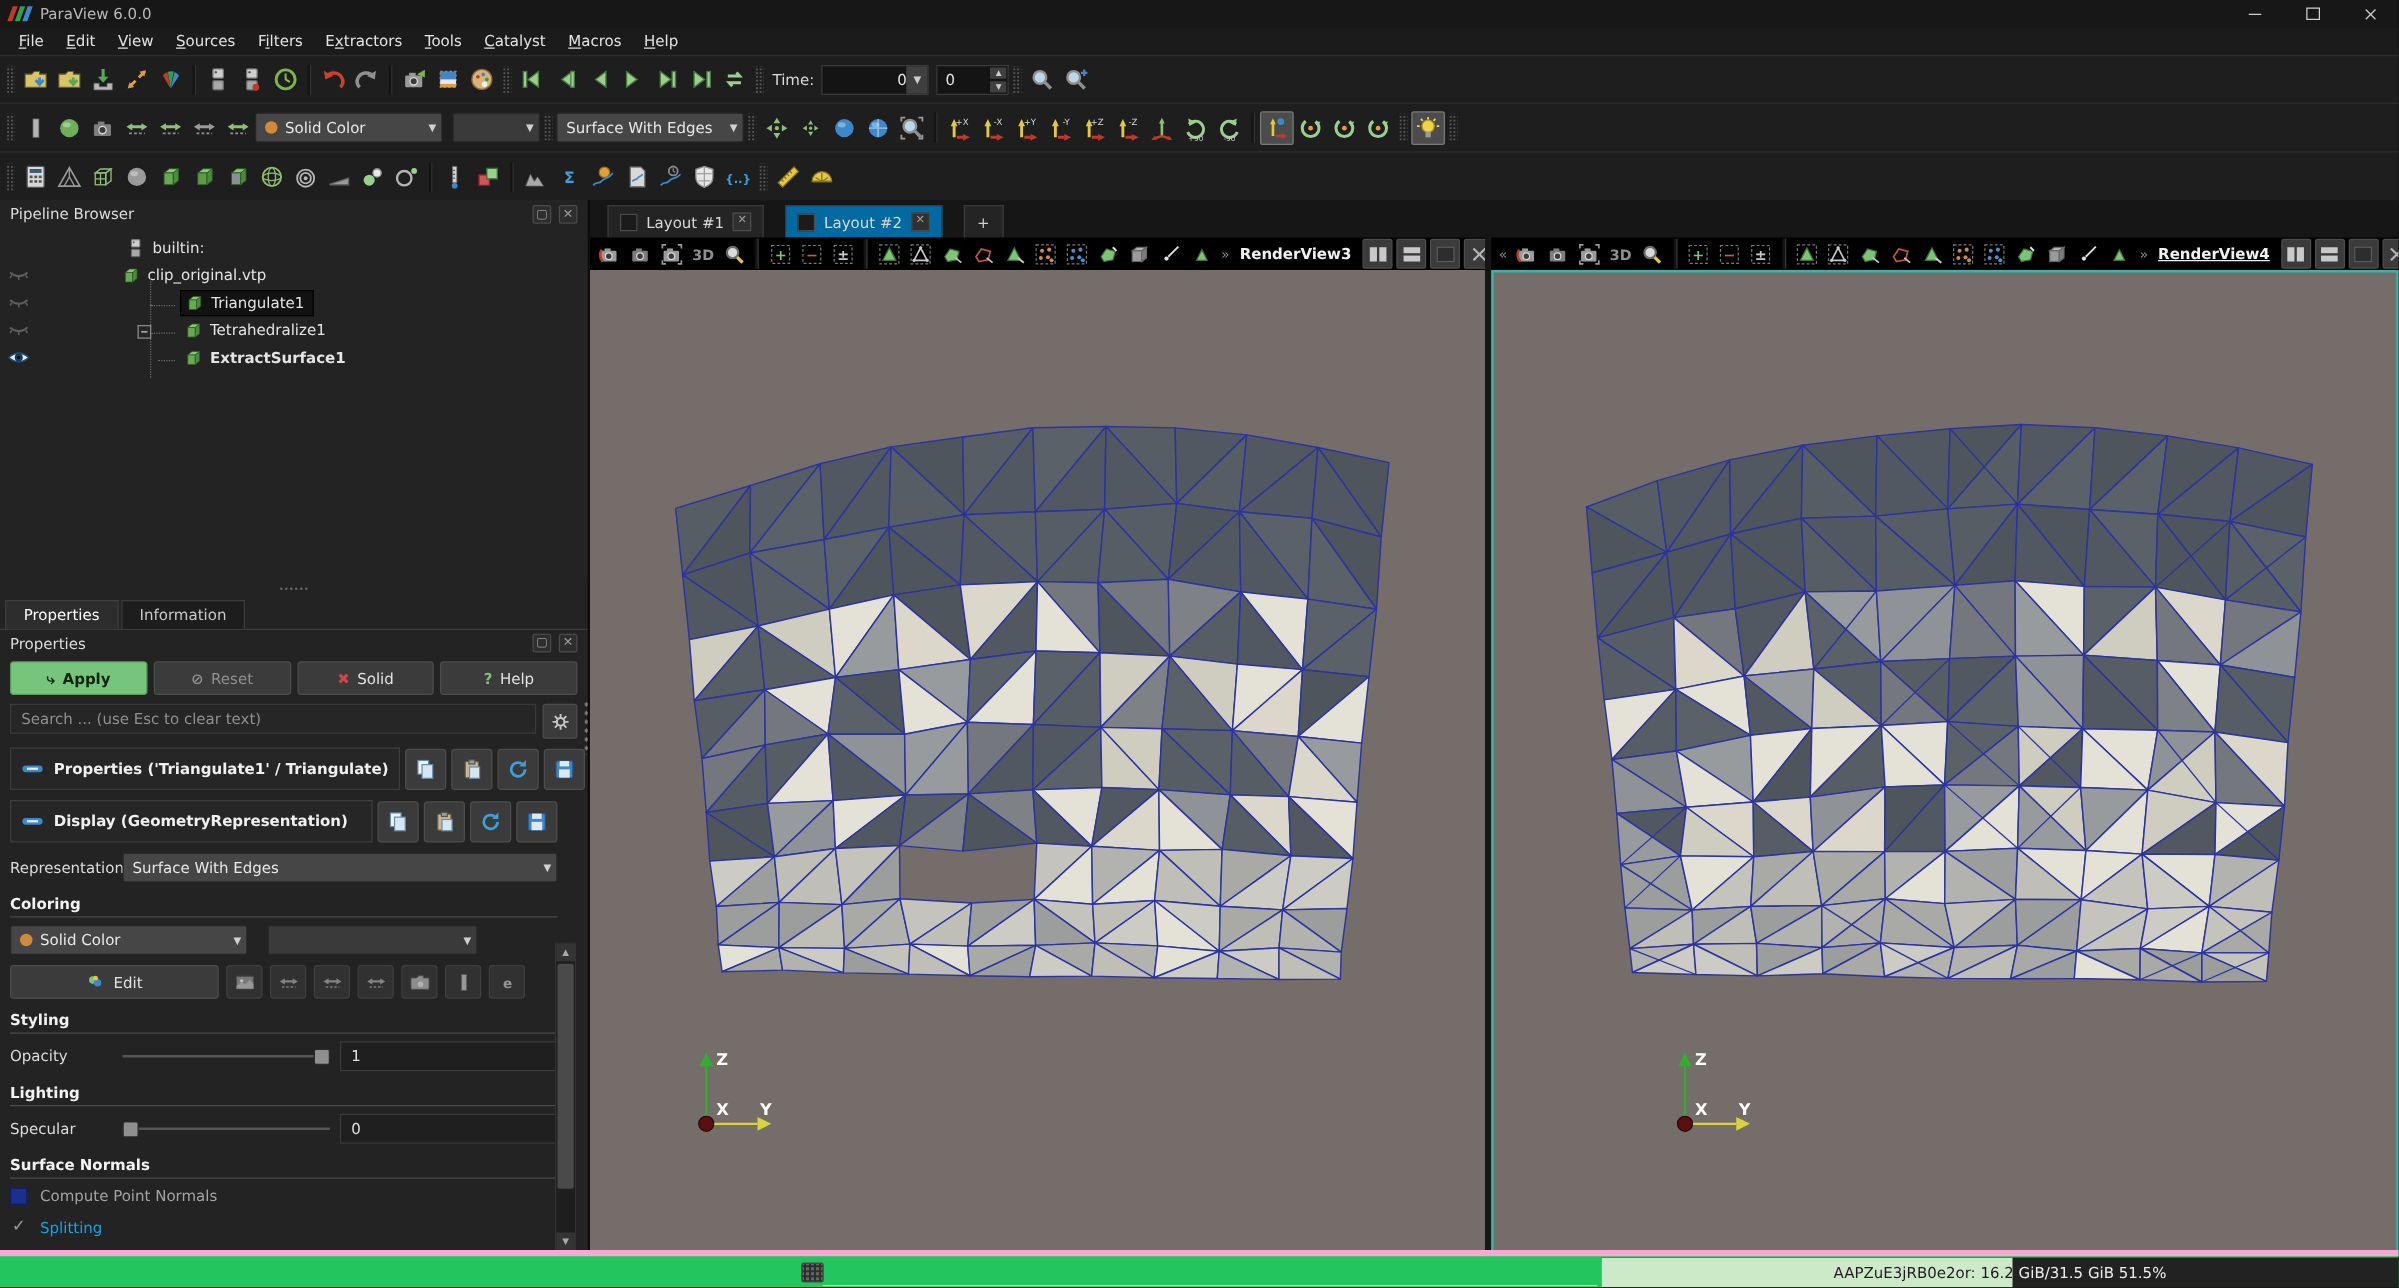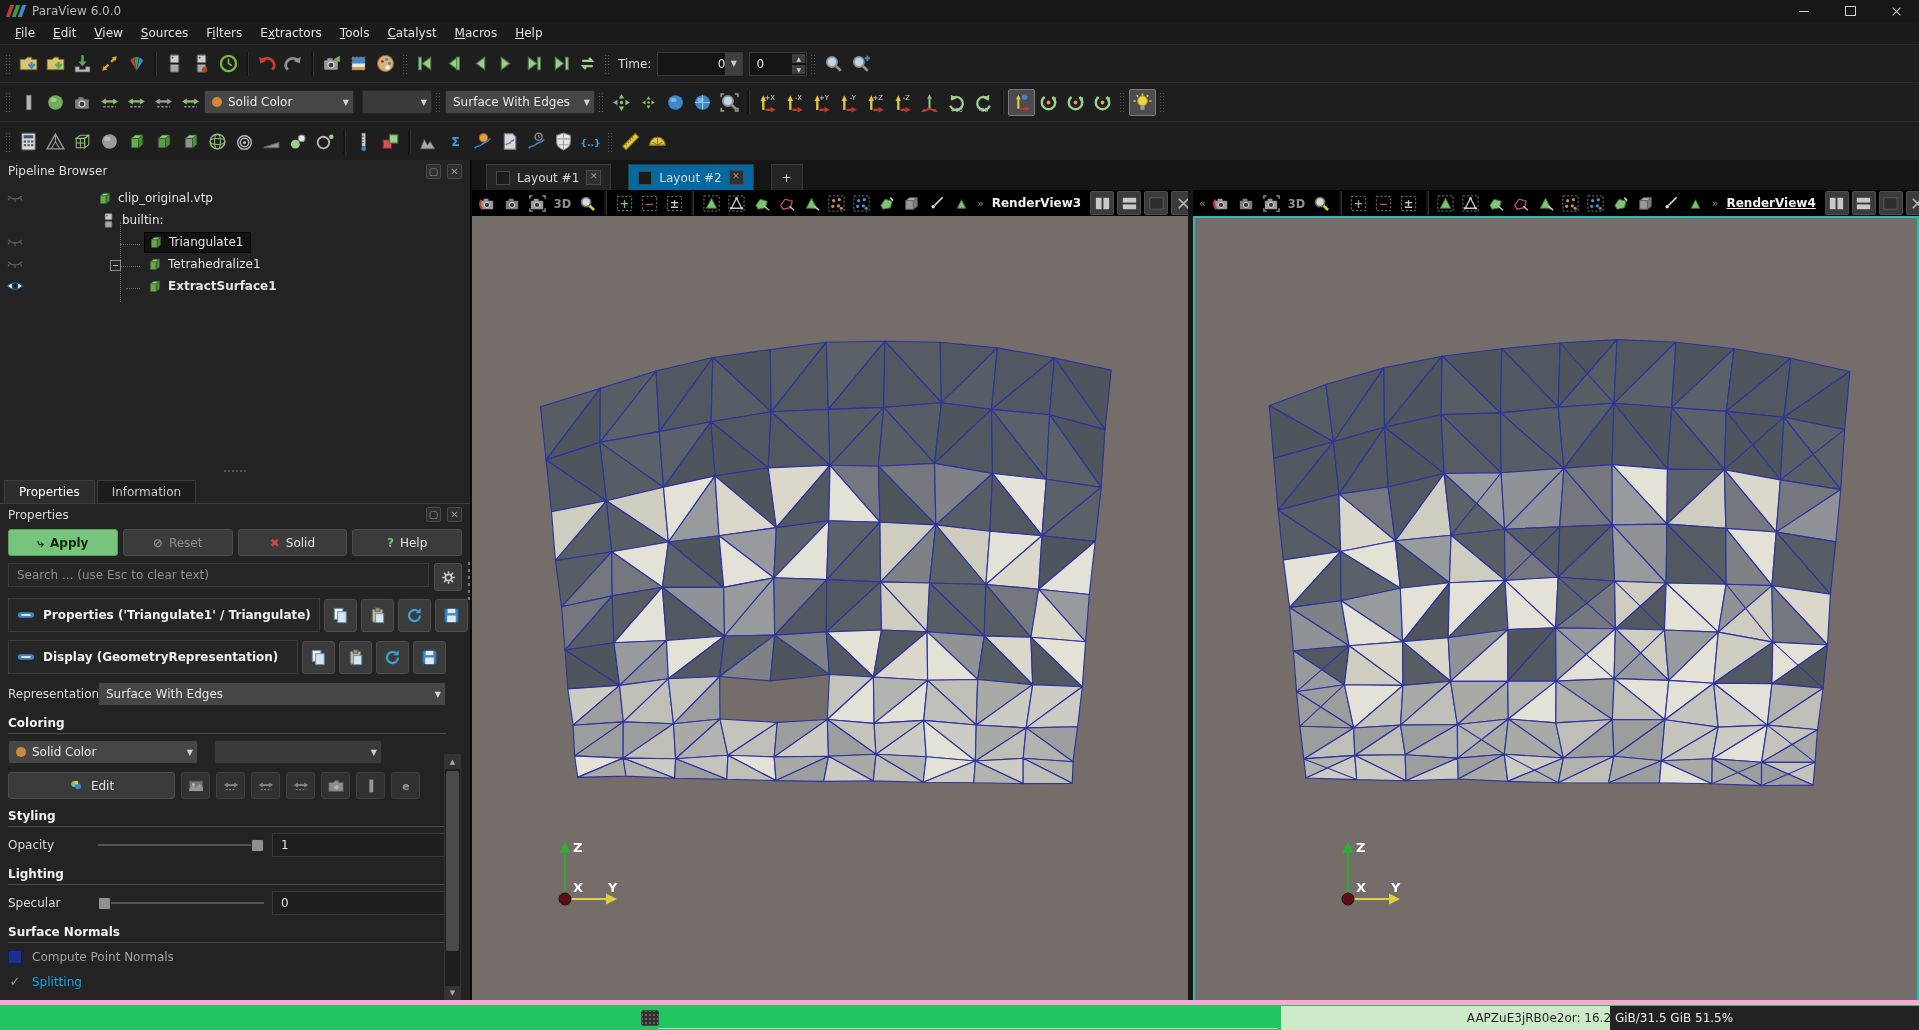--- a/index.html
+++ b/index.html
@@ -699,51 +699,51 @@
       <div id="pipeline">
         <div class="panelhead">
           <span>Pipeline Browser</span>
           <span class="sp"></span>
           <span class="mini">▢</span>
           <span class="mini">✕</span>
         </div>
         <div id="ptree">
             <div class="prow">
               <span class="eyeslot">
+                <svg viewBox="0 0 20 20"></svg>
+              </span>
+              <span style="width:68px;flex:0 0 auto"></span>
+              <span class="selwrap">
+                <span class="icon">
+                  <svg viewBox="0 0 20 20">
+                    <rect x="6" y="2" width="8" height="7" rx="1" fill="#cfcfcf" stroke="#777"></rect>
+                    <rect x="6" y="11" width="8" height="7" rx="1" fill="#a8a8a8" stroke="#666"></rect>
+                    <circle cx="8.2" cy="4.5" r="0.9" fill="#555"></circle>
+                  </svg>
+                </span>
+                <span class="lab">builtin:</span>
+              </span>
+            </div>
+            <div class="prow">
+              <span class="eyeslot">
                 <svg viewBox="0 0 20 20">
                   <path d="M3 8q7 6 14 0" stroke="#5e5e5e" fill="none" stroke-width="1.4"></path>
                   <path d="M4.5 10.2L3 12.4M10 11.3v2.6M15.5 10.2L17 12.4" stroke="#5e5e5e" stroke-width="1.2"></path>
                 </svg>
               </span>
               <span style="width:64px;flex:0 0 auto"></span>
               <span class="selwrap">
                 <span class="icon">
                   <svg viewBox="0 0 20 20">
                     <path d="M5 7l4-3.2h7L12 7z" fill="#8cc97a" stroke="#2e5a24" stroke-width="0.7"></path>
                     <rect x="5" y="7" width="7" height="9" fill="#69a855" stroke="#2e5a24" stroke-width="0.7"></rect>
                     <path d="M12 7l4-3.2v9L12 16z" fill="#4e8a3e" stroke="#2e5a24" stroke-width="0.7"></path>
                   </svg>
                 </span>
                 <span class="lab">clip_original.vtp</span>
-              </span>
-            </div>
-            <div class="prow">
-              <span class="eyeslot">
-                <svg viewBox="0 0 20 20"></svg>
-              </span>
-              <span style="width:68px;flex:0 0 auto"></span>
-              <span class="selwrap">
-                <span class="icon">
-                  <svg viewBox="0 0 20 20">
-                    <rect x="6" y="2" width="8" height="7" rx="1" fill="#cfcfcf" stroke="#777"></rect>
-                    <rect x="6" y="11" width="8" height="7" rx="1" fill="#a8a8a8" stroke="#666"></rect>
-                    <circle cx="8.2" cy="4.5" r="0.9" fill="#555"></circle>
-                  </svg>
-                </span>
-                <span class="lab">builtin:</span>
               </span>
             </div>
             <div class="prow">
               <span class="eyeslot">
                 <svg viewBox="0 0 20 20">
                   <path d="M3 8q7 6 14 0" stroke="#5e5e5e" fill="none" stroke-width="1.4"></path>
                   <path d="M4.5 10.2L3 12.4M10 11.3v2.6M15.5 10.2L17 12.4" stroke="#5e5e5e" stroke-width="1.2"></path>
                 </svg>
               </span>
               <span style="width:114px;flex:0 0 auto"></span>

